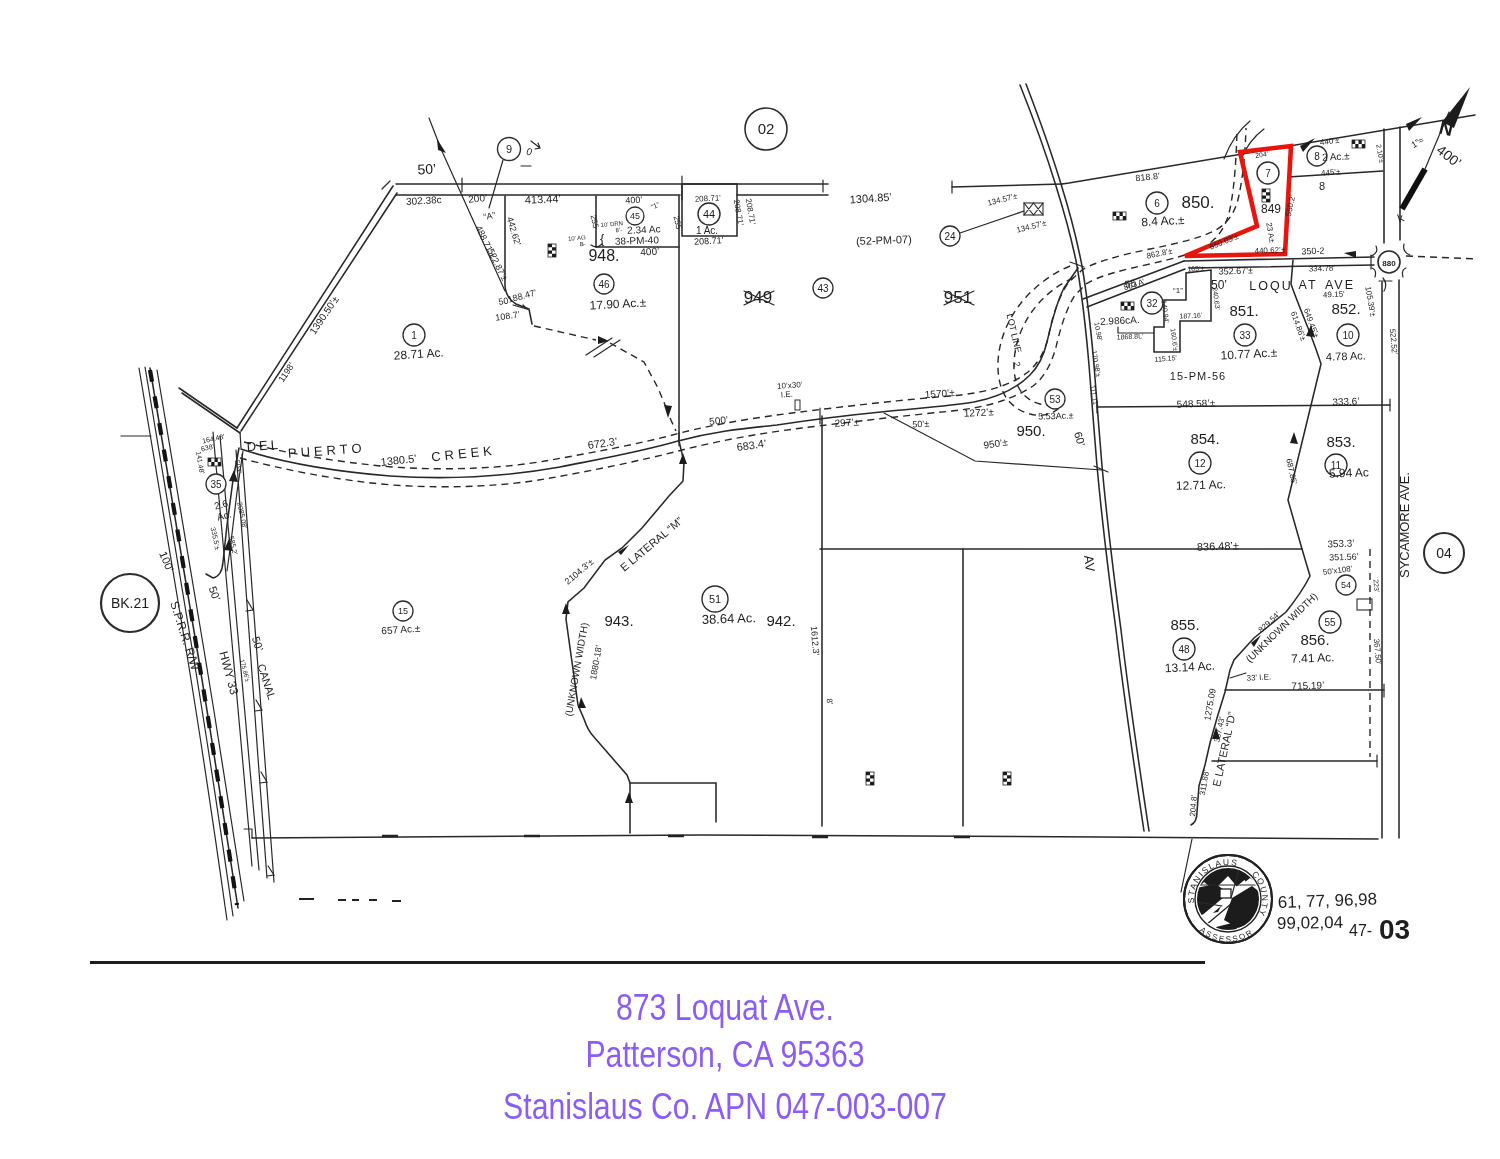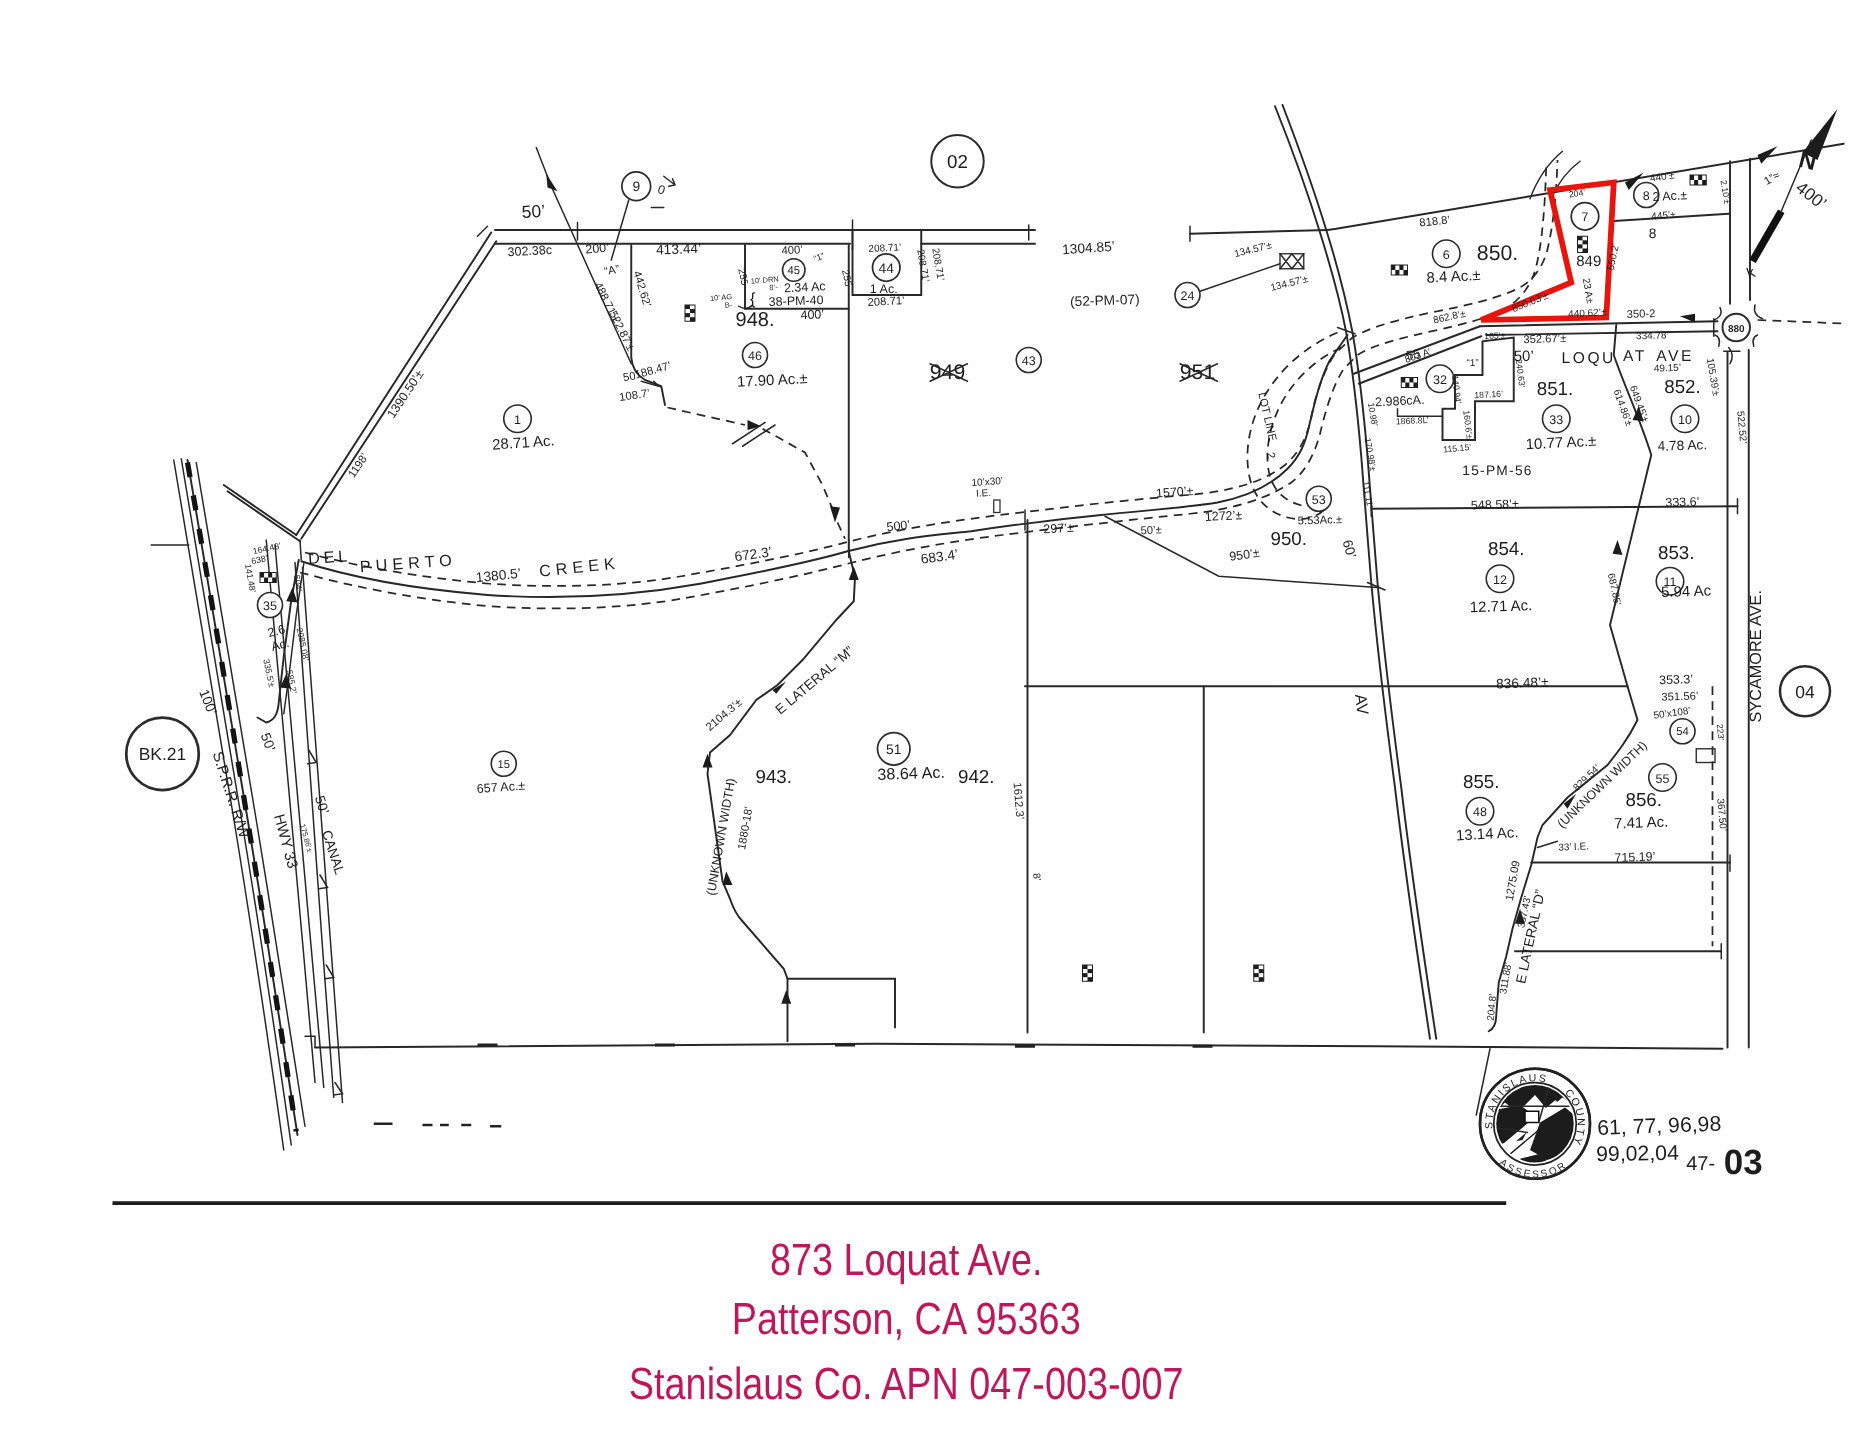--- a/index.html
+++ b/index.html
@@ -408,17 +408,17 @@
 <text x="231" y="546" font-size="7" text-anchor="middle" transform="rotate(78 231 546)" fill="#1e1e1e">585.2’</text>
 <text x="213" y="539" font-size="7" text-anchor="middle" transform="rotate(78 213 539)" fill="#1e1e1e">335.5’±</text>
 <text x="1278" y="908" font-size="17" text-anchor="start" transform="rotate(-2 1278 908)" fill="#1e1e1e">61, 77, 96,98</text>
 <text x="1277" y="929" font-size="17" text-anchor="start" transform="rotate(-1 1277 929)" fill="#1e1e1e">99,02,04</text>
 <text x="1349" y="936" font-size="16" text-anchor="start" fill="#1e1e1e">47-</text>
 <text x="1379" y="939" font-size="28" text-anchor="start" font-weight="bold" fill="#1e1e1e">03</text>
 </svg>
 <div style="position:absolute;left:0;top:961px;width:1500px;">
 <div style="width:1115px;margin-left:90px;border-top:3px solid #1d1d1d;"></div>
 </div>
-<div style="position:absolute;left:0;top:984px;width:1450px;text-align:center;font-family:'Liberation Sans',sans-serif;color:#be185d;">
+<div style="position:absolute;left:0;top:984px;width:1450px;text-align:center;font-family:'Liberation Sans',sans-serif;color:#8b5cf6;">
 <div style="font-size:36px;line-height:47px;transform:scale(0.84,1);">873 Loquat Ave.</div>
 <div style="font-size:36px;line-height:47px;transform:scale(0.84,1);">Patterson, CA 95363</div>
 <div style="font-size:36px;line-height:47px;margin-top:5px;transform:scale(0.84,1);">Stanislaus Co. APN 047-003-007</div>
 </div>
 
 </body></html>

